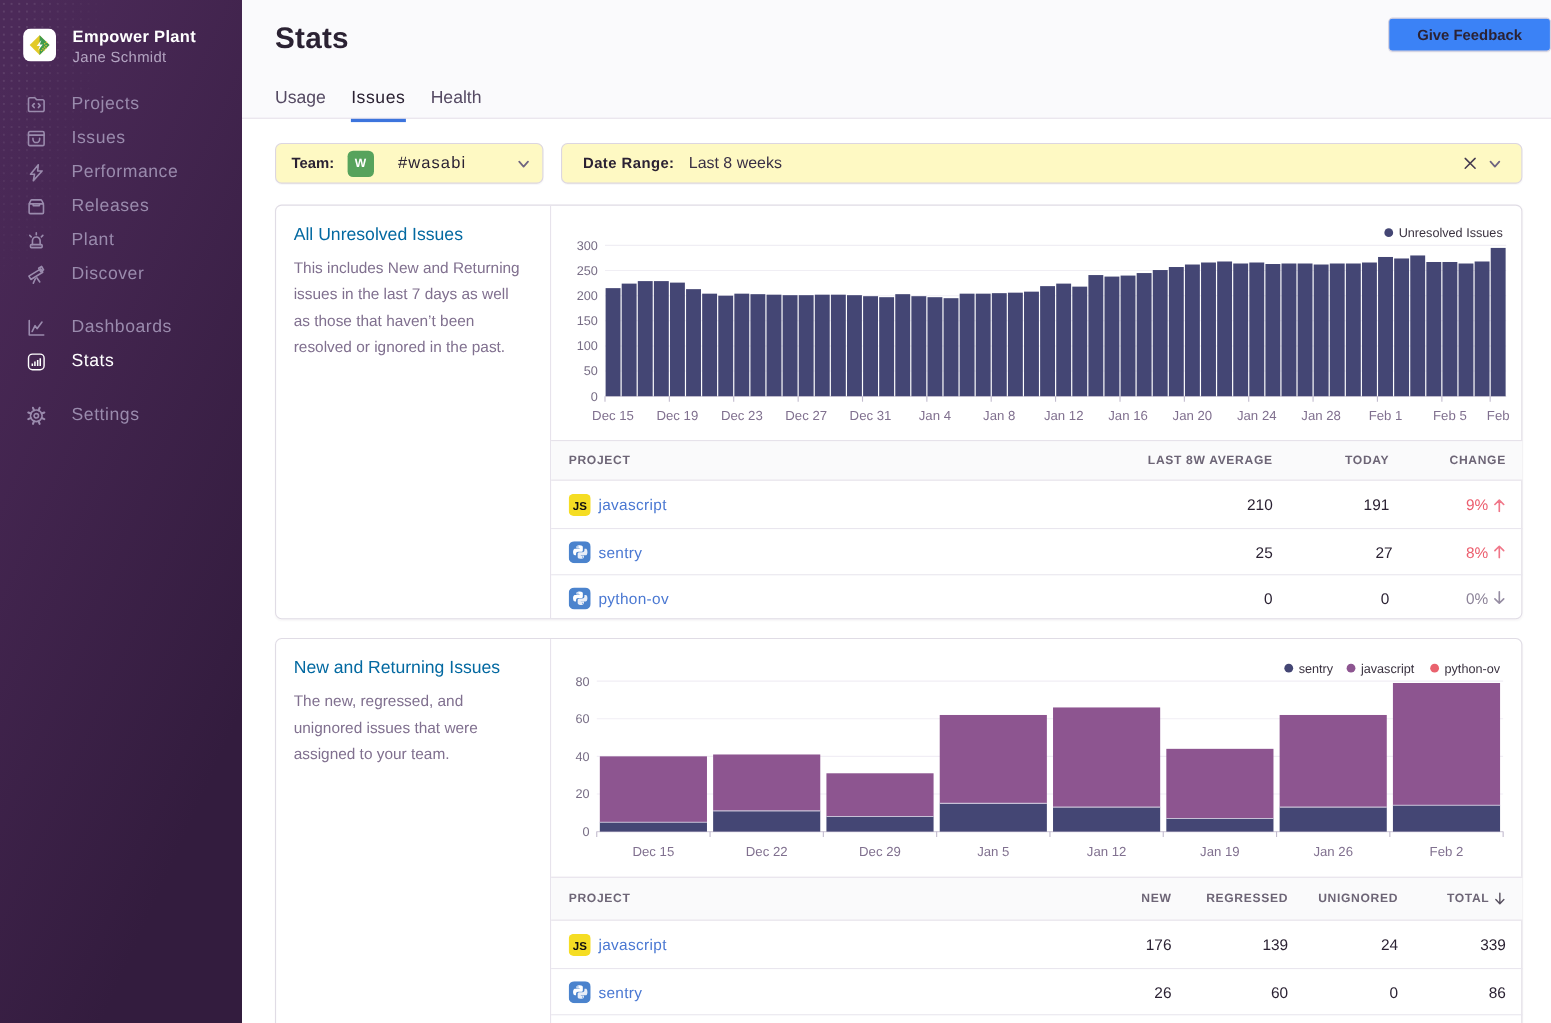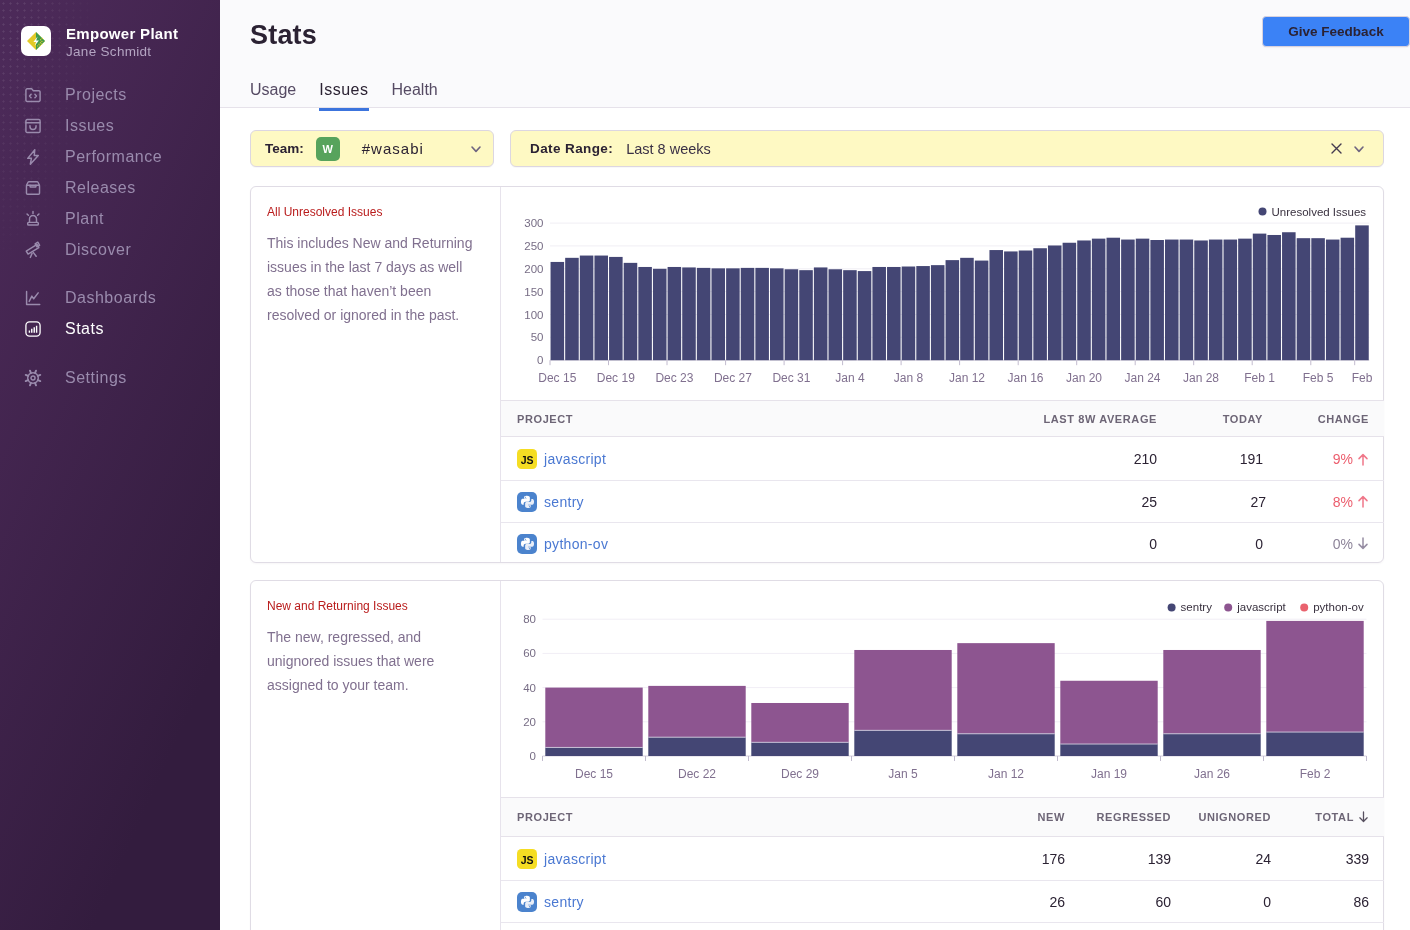--- a/index.html
+++ b/index.html
@@ -35,21 +35,21 @@
 .flabel { font-size:13.5px; font-weight:bold; color:#2b2233; }
 .wavatar { width:24px; height:24px; border-radius:5px; background:#57a35c; color:#fff; font-size:11px; font-weight:bold;
   display:flex; align-items:center; justify-content:center; }
 .chev { stroke:#6f6580; stroke-width:1.6; fill:none; stroke-linecap:round; stroke-linejoin:round; }
 
 .panel { position:absolute; left:30px; width:1134px; background:#fff; border:1px solid #e0dce5; border-radius:6px;
   box-shadow:0 1px 2px rgba(43,34,51,0.04); }
 #panel1 { top:186px; height:377px; }
 #panel2 { top:580px; height:360px; }
 .pleft { position:absolute; left:0; top:0; width:250px; height:100%; border-right:1px solid #e7e3ec; }
-.ptitle { position:absolute; left:16px; top:18px; font-size:12px; font-weight:normal; color:#b91c1c; }
+.ptitle { position:absolute; left:16px; top:18px; font-size:16px; font-weight:normal; color:#0369a1; }
 .pdesc { position:absolute; left:16px; width:212px; font-size:14px; line-height:24px; color:#80708f; }
 
 .thead { position:absolute; left:250px; width:883px; background:#fafafb; border-top:1px solid #e6e2ea; border-bottom:1px solid #e6e2ea; }
 .th { position:absolute; top:50%; transform:translateY(-50%); font-size:11px; font-weight:bold; letter-spacing:0.6px; color:#6d6576; display:flex; align-items:center; }
 .trow { position:absolute; left:250px; width:883px; height:42px; }
 .trow + .trow { border-top:1px solid #e9e6ee; }
 .pname { position:absolute; left:16px; top:50%; transform:translateY(-50%); display:flex; align-items:center; }
 .pname svg { flex:0 0 auto; }
 .pname span { margin-left:7px; font-size:14px; letter-spacing:0.3px; color:#4a78d2; }
 .num { position:absolute; top:50%; transform:translateY(-50%); font-size:14px; color:#2b2233; display:flex; align-items:center; }

